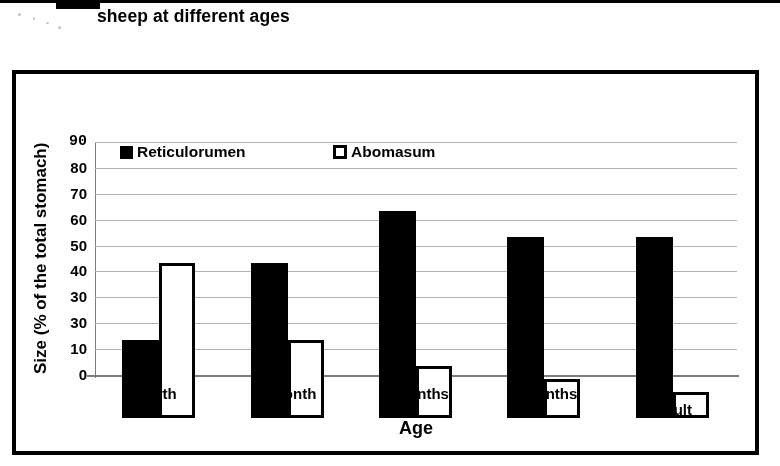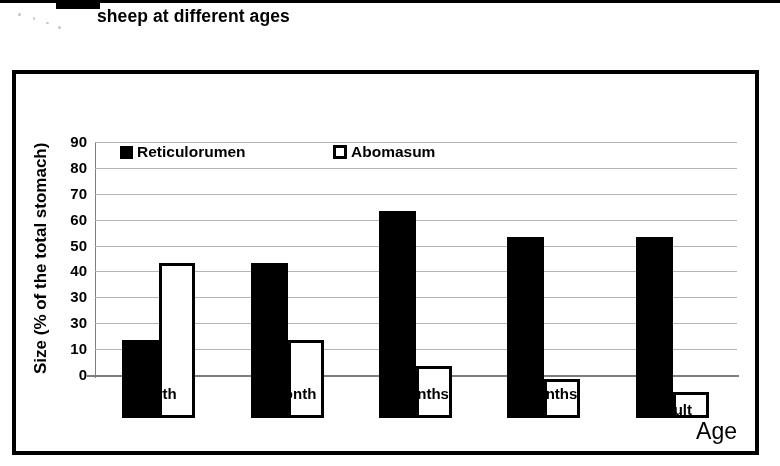--- a/index.html
+++ b/index.html
@@ -38,22 +38,22 @@
   .ytick { position: absolute; left: -46px; width: 38px; text-align: right;
            font-weight: bold; font-size: 15px; line-height: 18px; }
 
   .bar { position: absolute; bottom: 0; }
   .bar-filled { width: 37px; background: #000; }
   .bar-outlined { width: 36px; background: #fff; border: 3px solid #000; box-sizing: border-box; }
 
   .xtick { position: absolute; top: 243px; transform: translateX(-50%);
            font-weight: bold; font-size: 15px; white-space: nowrap; }
 
-  .x-title { position: absolute; left: 79px; top: 344px; width: 642px; text-align: right;
-             font-weight: normal; font-size: 23px; }
+  .x-title { position: absolute; left: 79px; top: 344px; width: 642px; text-align: center;
+             font-weight: bold; font-size: 18px; }
 
   .legend-item { position: absolute; top: 1px; display: flex; align-items: center; gap: 4px;
                  font-size: 15.5px; font-weight: 600; z-index: 3; }
   .swatch { flex: 0 0 auto; }
   .swatch.filled { width: 13px; height: 13px; background: #000; }
   .swatch.outlined { width: 14px; height: 14px; background: #fff; border: 3px solid #000; box-sizing: border-box; }
 </style>
 </head>
 <body>
 
@@ -95,21 +95,21 @@
       <div class="ytick" style="top: 120.444px;">40</div>
       <div class="gridline" style="top: 103.556px;"></div>
       <div class="ytick" style="top: 94.5556px;">50</div>
       <div class="gridline" style="top: 77.6667px;"></div>
       <div class="ytick" style="top: 68.6667px;">60</div>
       <div class="gridline" style="top: 51.7778px;"></div>
       <div class="ytick" style="top: 42.7778px;">70</div>
       <div class="gridline" style="top: 25.8889px;"></div>
       <div class="ytick" style="top: 16.8889px;">80</div>
       <div class="gridline" style="top: 0px;"></div>
-      <div class="ytick" style="top: -9px;">90</div>
+      <div class="ytick" style="top: -9px; font-family: Liberation Mono, monospace;">90</div>
       <div class="bar bar-filled" style="left: calc(10% - 37px); height: 77.6667px;"></div>
       <div class="bar bar-outlined" style="left: 10%; height: 155.333px;"></div>
       <div class="xtick" style="left: 10%;">Birth</div>
       <div class="bar bar-filled" style="left: calc(30% - 37px); height: 155.333px;"></div>
       <div class="bar bar-outlined" style="left: 30%; height: 77.6667px;"></div>
       <div class="xtick" style="left: 30%;">1 Month</div>
       <div class="bar bar-filled" style="left: calc(50% - 37px); height: 207.111px;"></div>
       <div class="bar bar-outlined" style="left: 50%; height: 51.7778px;"></div>
       <div class="xtick" style="left: 50%;">2 Months</div>
       <div class="bar bar-filled" style="left: calc(70% - 37px); height: 181.222px;"></div>

